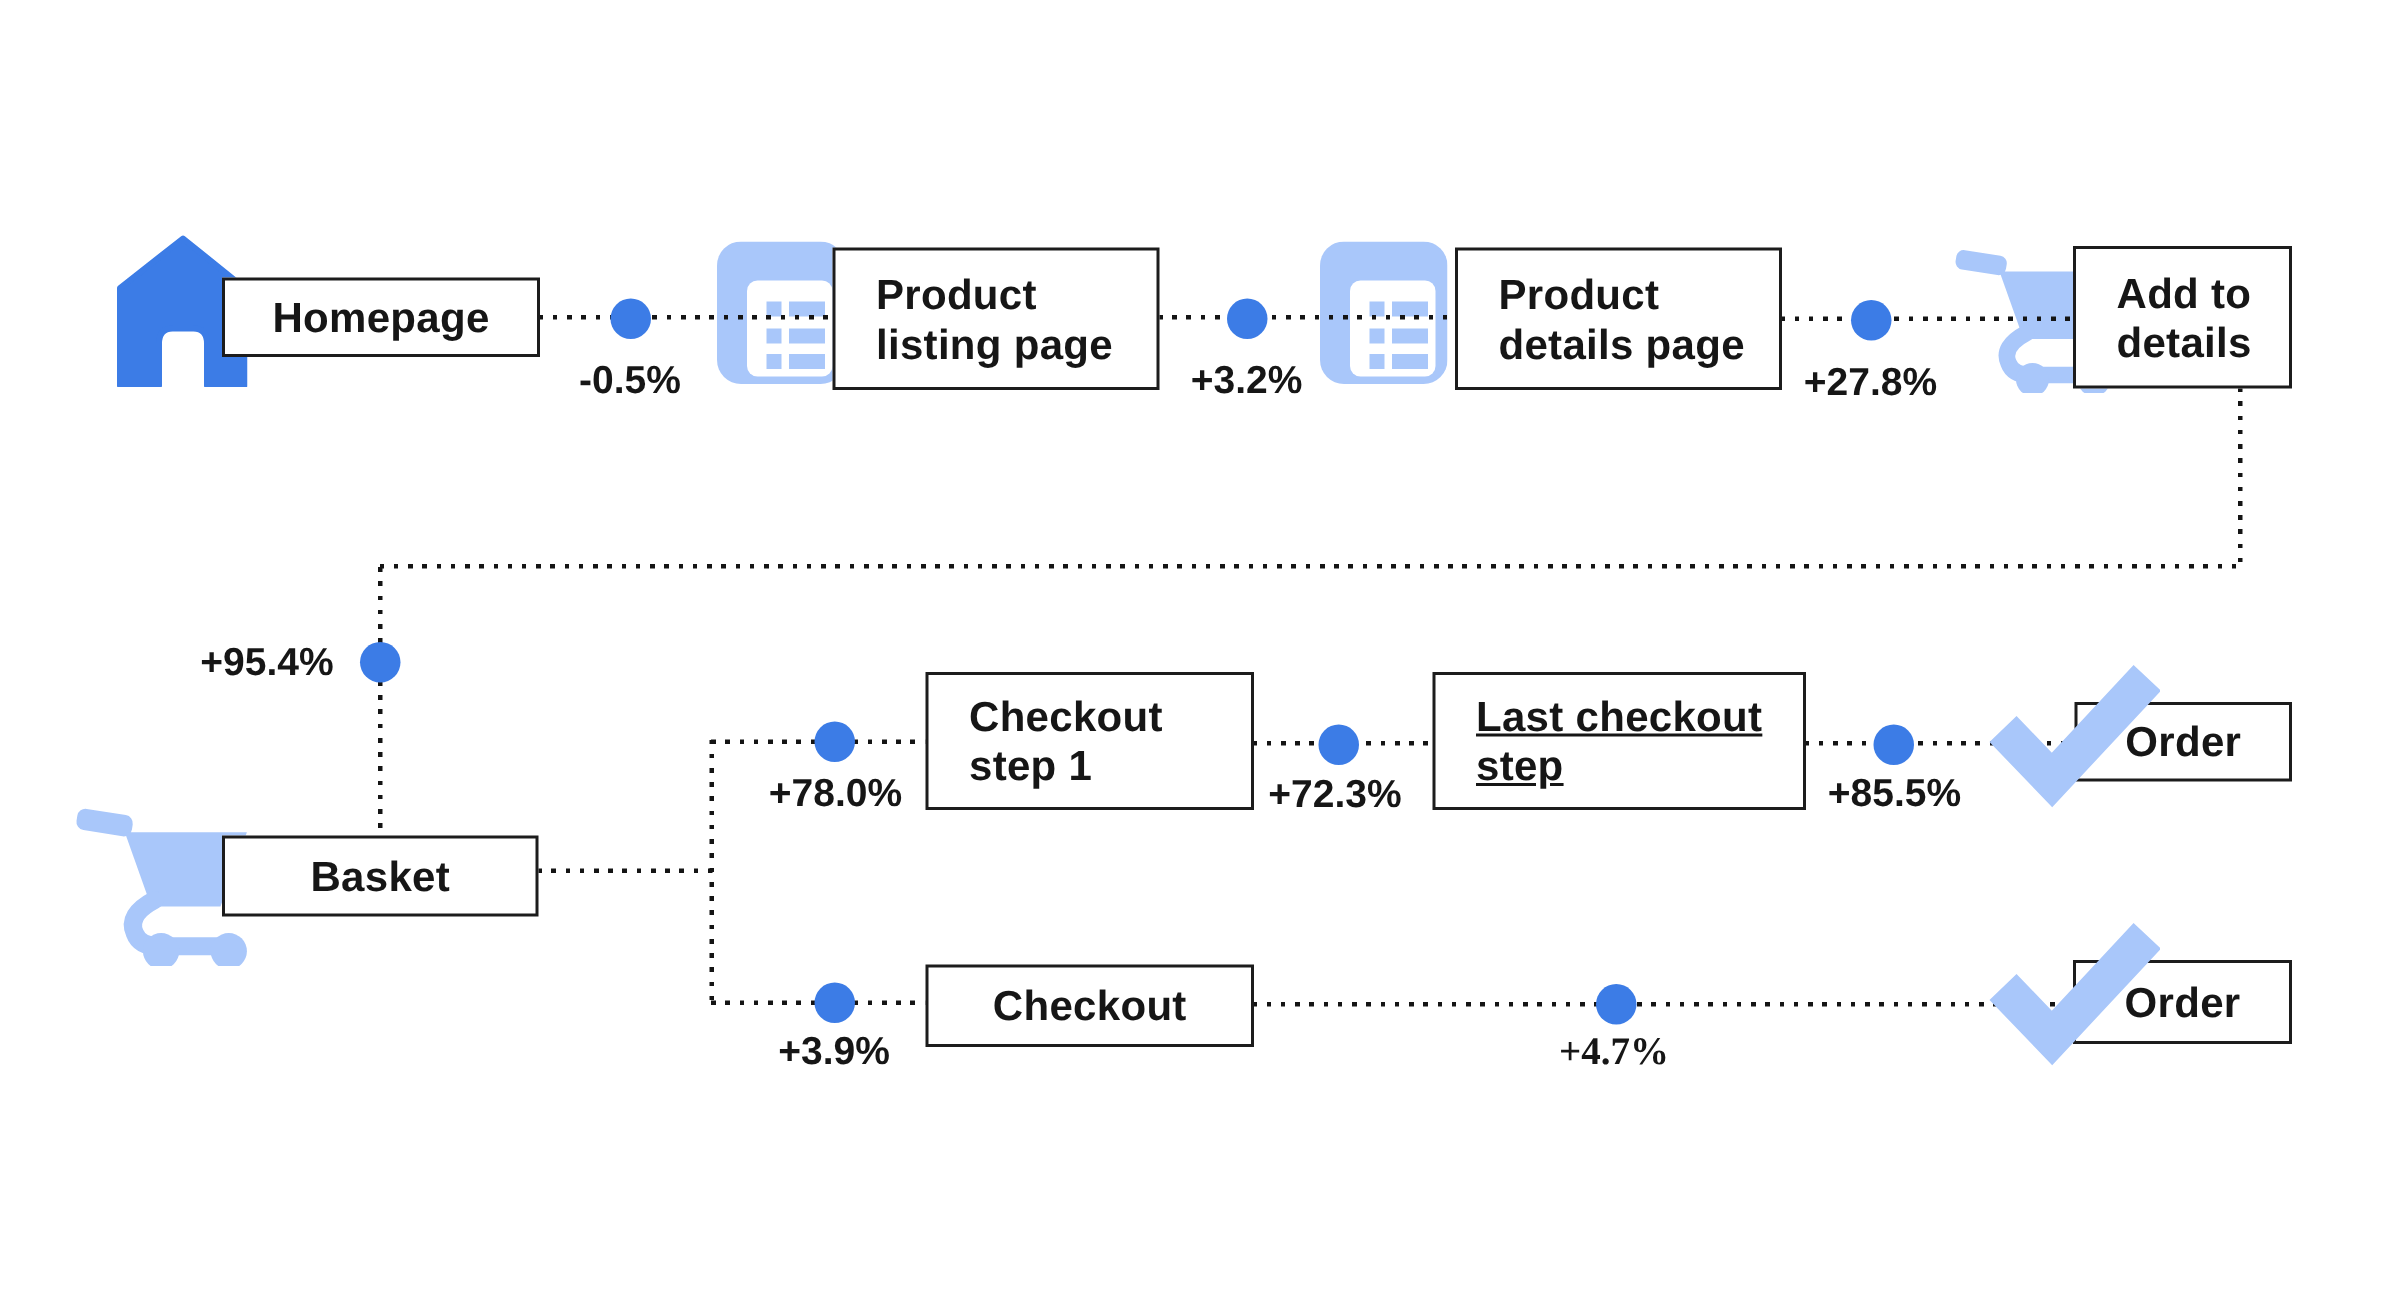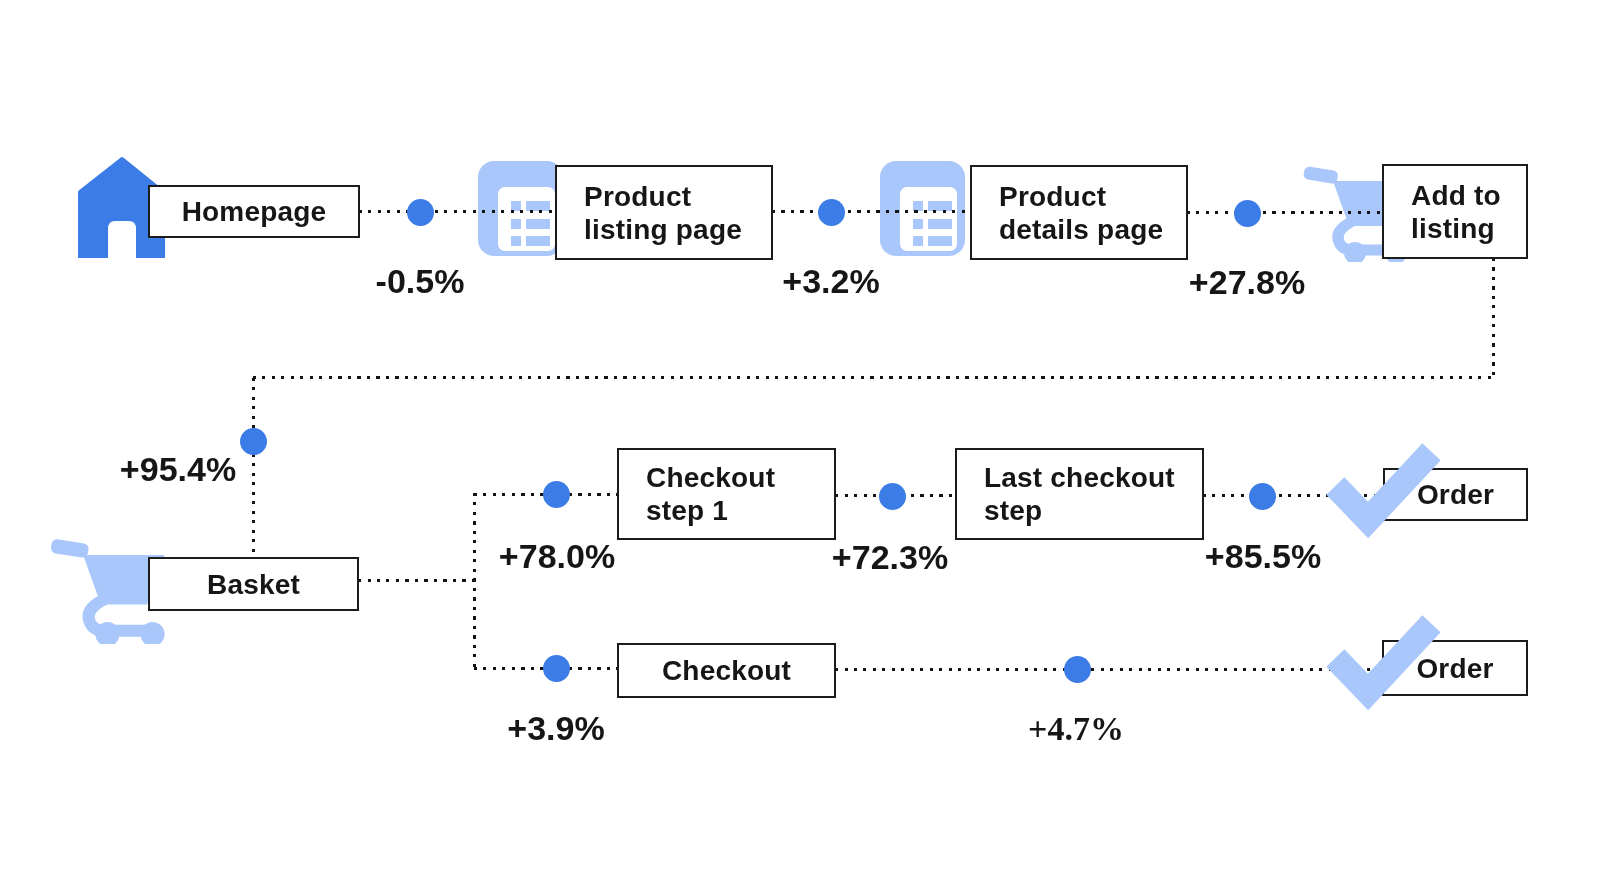--- a/index.html
+++ b/index.html
@@ -12,32 +12,32 @@
     background-image:repeating-linear-gradient(to right,var(--line) 0 3px,transparent 3px 9.5px);}
   .vline{position:absolute;width:3px;z-index:2;
     background-image:repeating-linear-gradient(to bottom,var(--line) 0 3px,transparent 3px 9.5px);}
   .box{position:absolute;box-sizing:border-box;background:#fff;border:2.5px solid var(--box-border);
     display:flex;align-items:center;z-index:3;color:var(--text);
     font-weight:700;font-size:28px;line-height:33px;letter-spacing:.2px;}
   .box span{white-space:pre-line;}
   .box.center{justify-content:center;text-align:center;}
   .box.left{padding-left:27px;}
   .dot{position:absolute;width:27px;height:27px;border-radius:50%;background:var(--accent);z-index:4;}
-  .pct{position:absolute;z-index:4;font-weight:700;font-size:34px;line-height:34px;
-    color:var(--text);white-space:nowrap;transform:translateX(-50%);margin-top:28px;}
+  .pct{position:absolute;z-index:4;font-weight:700;font-size:26px;line-height:34px;
+    color:var(--text);white-space:nowrap;transform:translateX(-50%);}
   .check{z-index:5;}
 
   
   #b-homepage{left:148px;top:185px;width:212px;height:53px;}
   #b-plp{left:555px;top:165px;width:218px;height:95px;}
   #b-pdp{left:970px;top:165px;width:218px;height:95px;}
   #b-atb{left:1382px;top:164px;width:146px;height:95px;}
   #b-basket{left:148px;top:557px;width:211px;height:54px;}
   #b-co1{left:617px;top:448px;width:219px;height:92px;}
-  #b-lcs{left:955px;top:448px;width:249px;height:92px;}
+  #b-lcs{left:955px;top:448px;width:249px;height:92px;text-decoration:underline;}
   #b-order1{left:1383px;top:468px;width:145px;height:53px;}
   #b-co2{left:617px;top:643px;width:219px;height:55px;}
   #b-order2{left:1382px;top:640px;width:146px;height:56px;}
 
   
   #l1{left:359px;top:210px;width:196px;}
   #l2{left:772px;top:210px;width:198px;}
   #l3{left:1187px;top:211px;width:195px;}
   #h1{left:253px;top:376px;width:1242px;}
   #v1{left:1492px;top:258px;height:120px;}
@@ -142,21 +142,21 @@
   <div id="b-plp" class="box left">
     <span>Product
 listing page</span>
   </div>
   <div id="b-pdp" class="box left">
     <span>Product
 details page</span>
   </div>
   <div id="b-atb" class="box left">
     <span>Add to
-listing</span>
+details</span>
   </div>
   <div id="b-basket" class="box center">
     <span>Basket</span>
   </div>
   <div id="b-co1" class="box left">
     <span>Checkout
 step 1</span>
   </div>
   <div id="b-lcs" class="box left">
     <span>Last checkout

